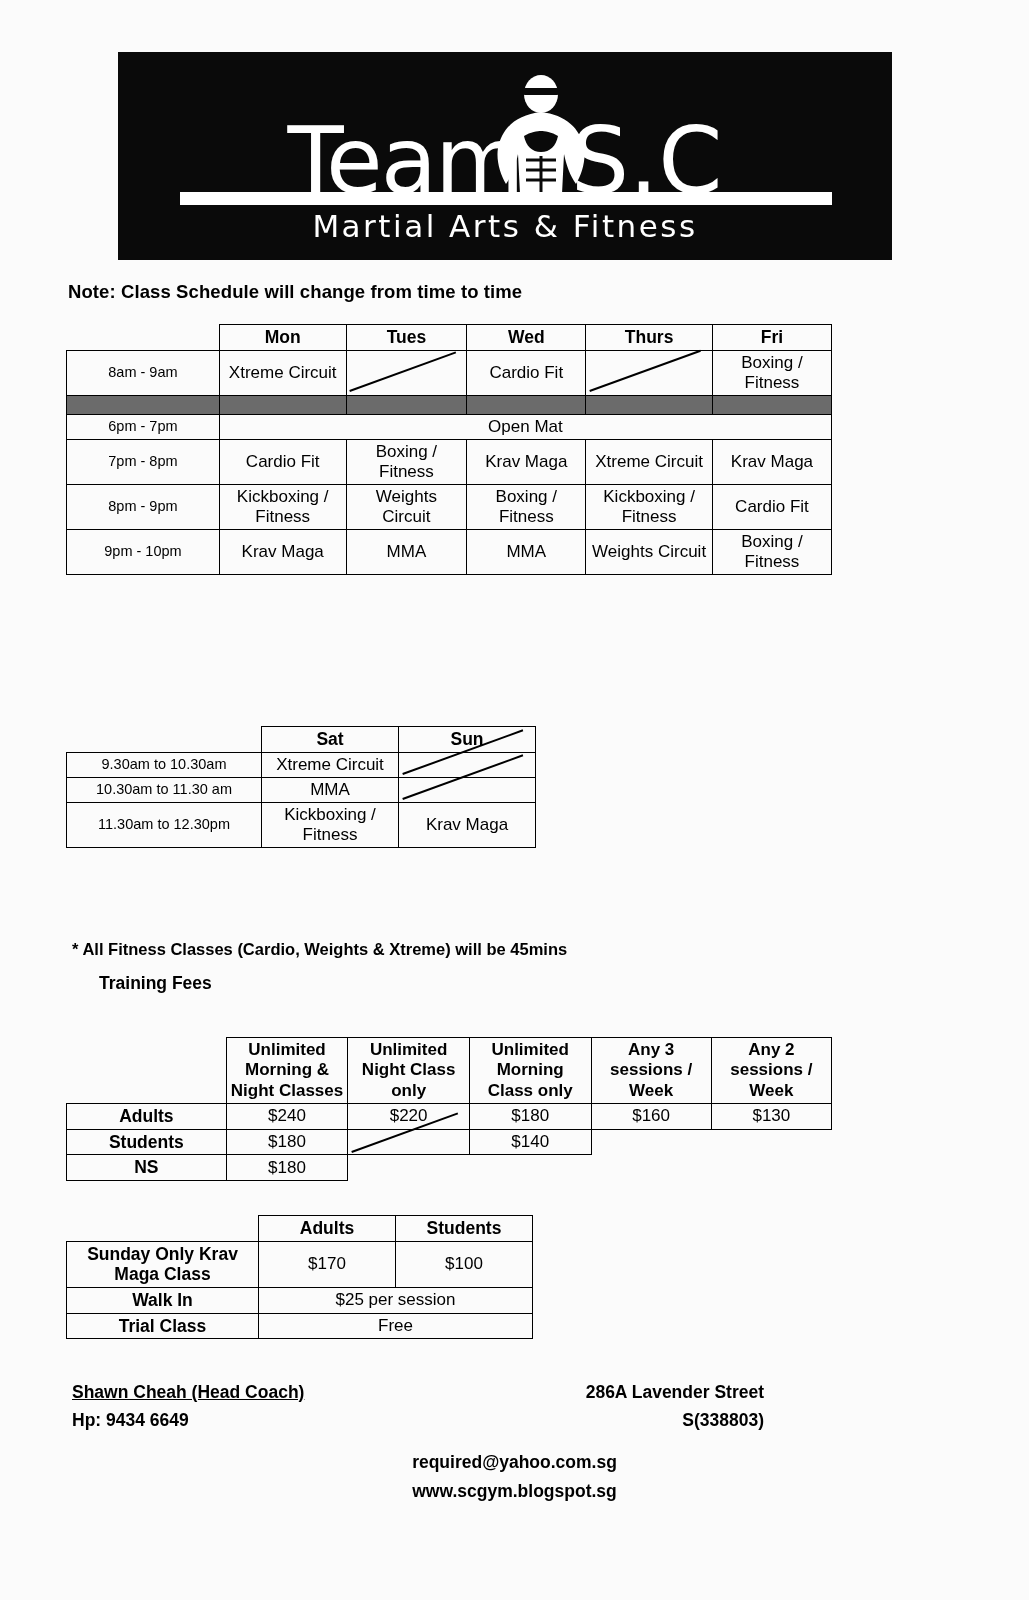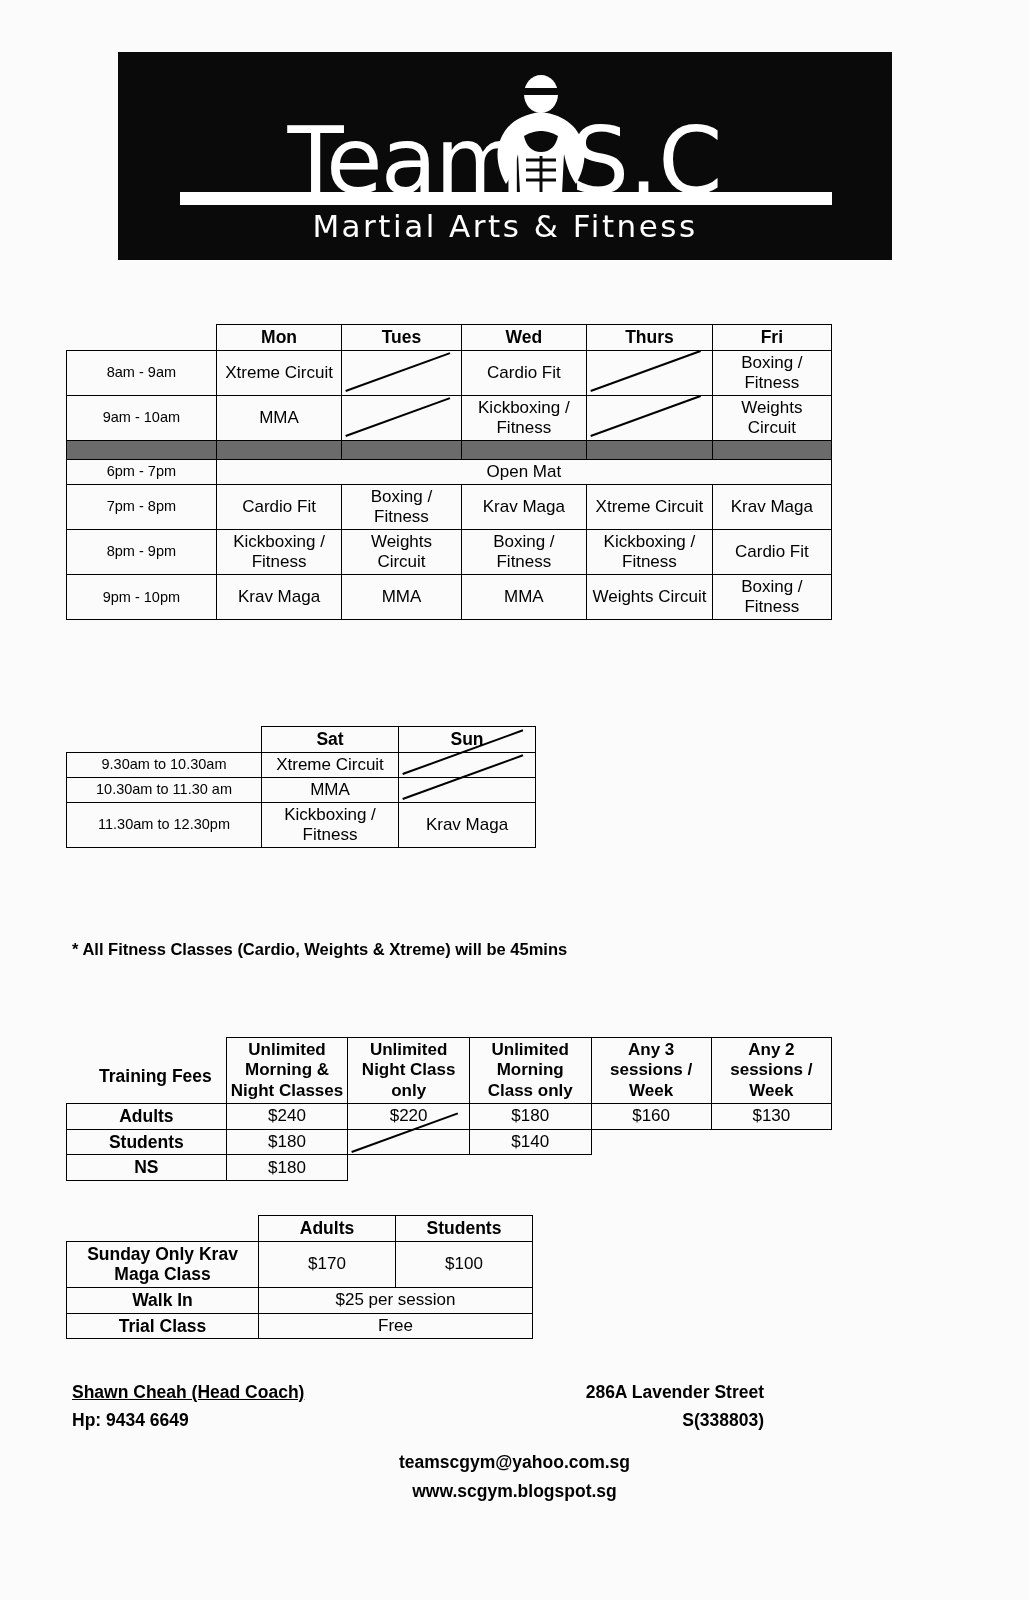--- a/index.html
+++ b/index.html
@@ -48,21 +48,21 @@
   .note{
     position:absolute;left:68px;top:281px;
     font-size:18.5px;font-weight:bold;letter-spacing:.1px;
   }
   .star-note{
     position:absolute;left:72px;font-size:16.5px;font-weight:bold;
   }
   .star1{top:940px;}
   .star2{top:966px;}
   .fees-label{
-    position:absolute;left:99px;top:1066px;font-size:17.5px;font-weight:bold;
+    position:absolute;left:99px;top:973px;font-size:17.5px;font-weight:bold;
   }
 
   
   table{border-collapse:collapse;position:absolute;}
   td,th{
     border:1.6px solid #000;
     background:#fbfbfb;
     text-align:center;
     vertical-align:middle;
     font-size:17px;
@@ -133,20 +133,21 @@
         <path d="M65 38 C40 41 26 54 22 74 C20 86 24 100 30 110 C36 102 40 90 42 80 L44 120 L86 120 L88 80 C90 90 94 102 100 110 C106 100 110 86 108 74 C104 54 90 41 65 38 Z"></path>
         <path d="M48 62 C54 58 62 57 65 57 C68 57 76 58 82 62 C80 72 74 78 65 78 C56 78 50 72 48 62 Z" fill="#0a0a0a"></path>
         <path d="M50 86 L80 86 M50 96 L80 96 M50 106 L80 106" stroke="#0a0a0a" stroke-width="3" fill="none"></path>
         <path d="M65 82 L65 118" stroke="#0a0a0a" stroke-width="3"></path>
       </g>
     </svg>
     <div class="logo-bar"></div>
     <div class="logo-sub">Martial Arts &amp; Fitness</div>
   </div>
 
+  <div class="note">Note: Class Schedule will change from time to time</div>
 
   <table id="schedule">
     <colgroup>
       <col class="c-time">
         <col class="c-day">
         <col class="c-day">
         <col class="c-day">
         <col class="c-day">
         <col class="c-day">
     </colgroup>
@@ -162,28 +163,20 @@
 
       <tr>
         <td class="time">8am - 9am</td>
         <td>Xtreme Circuit</td>
         <td class="strike"></td>
         <td>Cardio Fit</td>
         <td class="strike"></td>
         <td>Boxing / Fitness</td>
       </tr>
 
-      <tr>
-        <td class="time">9am - 10am</td>
-        <td>MMA</td>
-        <td class="strike"></td>
-        <td>Kickboxing / Fitness</td>
-        <td class="strike"></td>
-        <td>Weights Circuit</td>
-      </tr>
 
       <tr>
         <td class="gray"></td>
         <td class="gray"></td>
         <td class="gray"></td>
         <td class="gray"></td>
         <td class="gray"></td>
         <td class="gray"></td>
       </tr>
 
@@ -325,16 +318,16 @@
         <td class="lab">Trial Class</td>
         <td colspan="2">Free</td>
       </tr>
     </tbody>
   </table>
 
   <div class="f-left f-coach">Shawn Cheah (Head Coach)</div>
   <div class="f-left f-hp">Hp: 9434 6649</div>
   <div class="f-right f-addr">286A Lavender Street</div>
   <div class="f-right f-post">S(338803)</div>
-  <div class="f-center f-mail">teamscgym@yahoo.com.sg</div>
+  <div class="f-center f-mail">required@yahoo.com.sg</div>
   <div class="f-center f-web">www.scgym.blogspot.sg</div>
 
 </div>
 
 </body></html>

